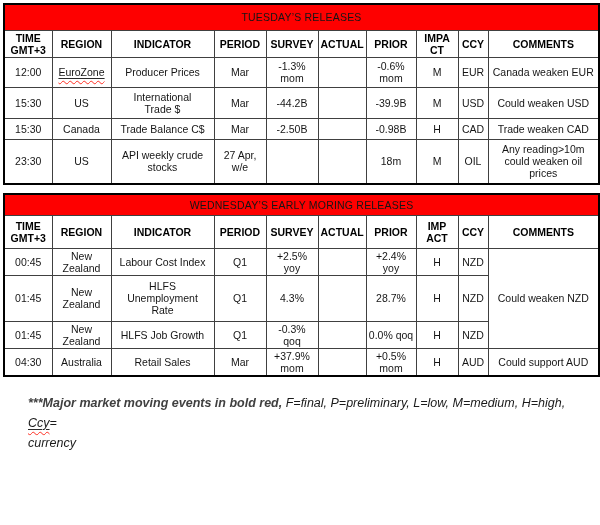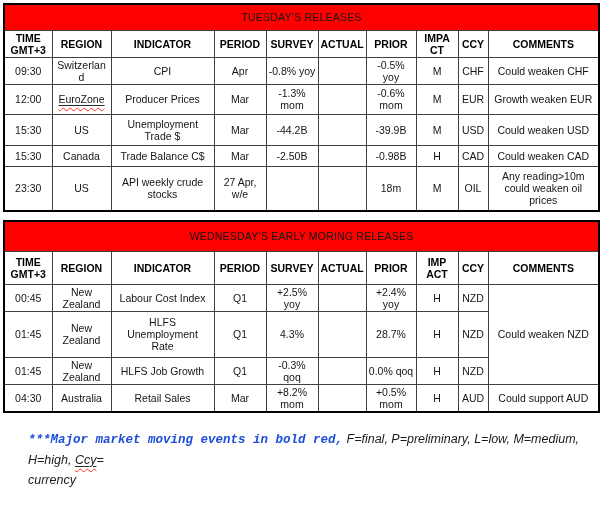--- a/index.html
+++ b/index.html
@@ -15,38 +15,38 @@
   table.rel td,table.rel th{
     border:1px solid #404040;
     text-align:center;vertical-align:middle;
     font-size:10.5px;line-height:12px;font-weight:normal;color:#151515;
     padding:1px 2px;box-sizing:border-box;overflow:hidden;
   }
   td.banner{
     background:#fe0000;color:#ffffff;font-weight:bold;font-size:12px;
     letter-spacing:.2px;border:2px solid #000;height:26px;
   }
-  .wed td.banner{height:30px;}
+  .wed td.banner{height:21px;}
   tr.head th{font-weight:bold;white-space:pre-line;height:27px;color:#000;margin-left:8px;}
   .wed tr.head th{height:33px;}
   .c-reg{overflow-wrap:anywhere;}
   .rh27 td{height:27px}.rh30 td{height:30px}.rh31 td{height:31px}
   .rh21 td{height:21px}.rh26 td{height:26px}.rh45 td{height:45px}
   .rh24 td{height:24px}.rh46 td{height:46px}.rh32 td{height:22px}
   .maxw{display:inline-block;}
   .w70{max-width:70px;}
   .w78{max-width:78px;}
   .uline{text-decoration:underline;text-decoration-thickness:1px;text-underline-offset:2px;text-decoration-color:#2a2a2a;}
   .squig{text-decoration:underline;text-decoration-style:wavy;text-decoration-color:#ff2f23;text-decoration-thickness:1px;text-underline-offset:4px;}
   .gap{height:8px;}
   .footnote{
     margin:16px 0 0 25px;width:555px;
     font-style:italic;font-size:12.5px;line-height:20px;color:#1a1a1a;
   }
-  .fn-red{color:#1d4ed8;font-weight:bold;font-family:Liberation Mono, monospace;}
+  .fn-red{color:#404040;font-weight:bold;}
   .fn-line2{display:block;}
 </style>
 </head>
 <body>
 
 <div class="page">
 
   <table class="rel">
     <colgroup>
       <col style="width:48px">
@@ -71,67 +71,55 @@
       <th>INDICATOR</th>
       <th>PERIOD</th>
       <th>SURVEY</th>
       <th>ACTUAL</th>
       <th>PRIOR</th>
       <th>IMPA
 CT</th>
       <th>CCY</th>
       <th>COMMENTS</th>
     </tr>
-    <tr class="rh27">
-      <td class="c-time">09:30</td>
-      <td class="c-reg">Switzerland</td>
-      <td>CPI</td>
-      <td>Apr</td>
-      <td>-0.8% yoy</td>
-      <td></td>
-      <td>-0.5% yoy</td>
-      <td>M</td>
-      <td>CHF</td>
-      <td>Could weaken CHF</td>
-    </tr>
     <tr class="rh30">
       <td class="c-time">12:00</td>
       <td class="c-reg"><span class="uline"><span class="squig">EuroZone</span></span></td>
       <td>Producer Prices</td>
       <td>Mar</td>
       <td>-1.3% mom</td>
       <td></td>
       <td>-0.6% mom</td>
       <td>M</td>
       <td>EUR</td>
-      <td>Growth weaken EUR</td>
+      <td>Canada weaken EUR</td>
     </tr>
     <tr class="rh31">
       <td class="c-time">15:30</td>
       <td class="c-reg">US</td>
-      <td><span class="maxw w70">Unemployment Trade $</span></td>
+      <td><span class="maxw w70">International Trade $</span></td>
       <td>Mar</td>
       <td>-44.2B</td>
       <td></td>
       <td>-39.9B</td>
       <td>M</td>
       <td>USD</td>
       <td>Could weaken USD</td>
     </tr>
     <tr class="rh21">
       <td class="c-time">15:30</td>
       <td class="c-reg">Canada</td>
       <td>Trade Balance C$</td>
       <td>Mar</td>
       <td>-2.50B</td>
       <td></td>
       <td>-0.98B</td>
       <td>H</td>
       <td>CAD</td>
-      <td>Could weaken CAD</td>
+      <td>Trade weaken CAD</td>
     </tr>
     <tr class="rh45">
       <td class="c-time">23:30</td>
       <td class="c-reg">US</td>
       <td>API weekly crude stocks</td>
       <td>27 Apr, w/e</td>
       <td></td>
       <td></td>
       <td>18m</td>
       <td>M</td>
@@ -206,21 +194,21 @@
       <td></td>
       <td>0.0% qoq</td>
       <td>H</td>
       <td>NZD</td>
     </tr>
     <tr class="rh32">
       <td class="c-time">04:30</td>
       <td class="c-reg">Australia</td>
       <td>Retail Sales</td>
       <td>Mar</td>
-      <td>+8.2% mom</td>
+      <td>+37.9% mom</td>
       <td></td>
       <td>+0.5% mom</td>
       <td>H</td>
       <td>AUD</td>
       <td>Could support AUD</td>
     </tr>
   </tbody>
     </table>
 
   <div class="footnote">

